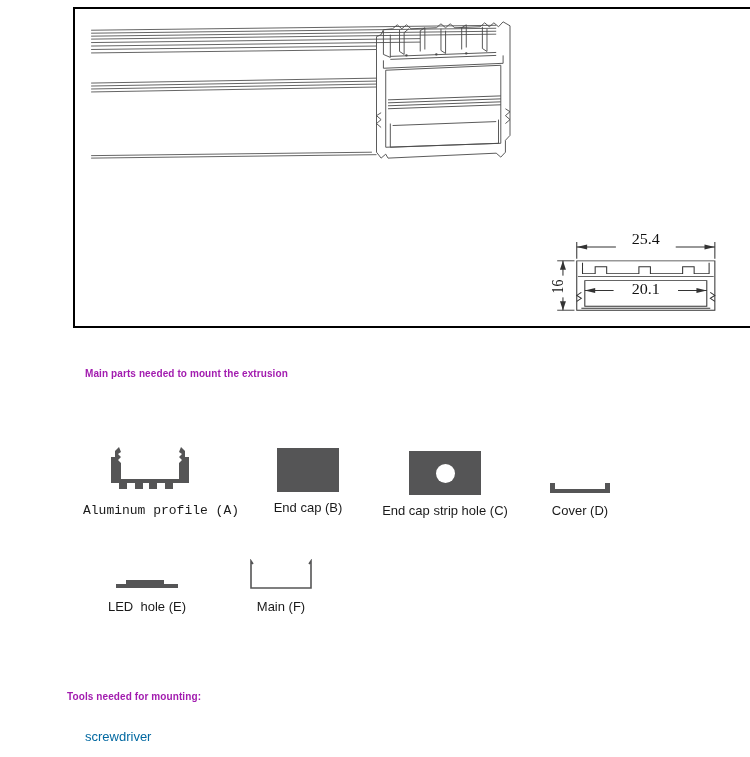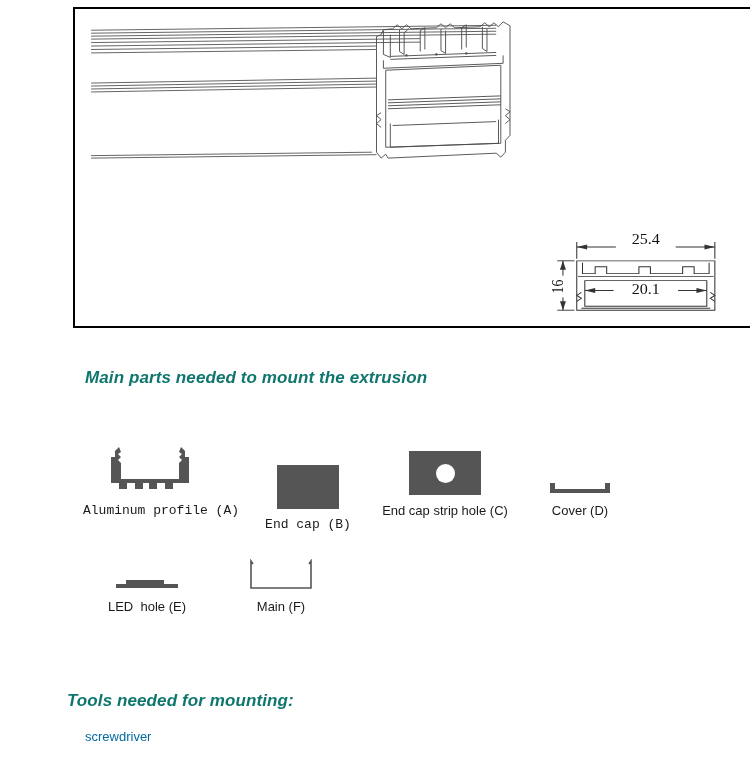--- a/index.html
+++ b/index.html
@@ -31,26 +31,25 @@
     left: 0;
     top: 0;
     width: 100%;
     height: 100%;
     display: block;
   }
 
   
   .section-heading {
     position: absolute;
-    font-size: 17px;
+    font-size: 10px;
     font-weight: bold;
-    color: #0f766e;
+    color: #a21caf;
     letter-spacing: 0.1px;
     white-space: nowrap;
-    font-style: italic;
   }
   #main-parts-heading { left: 85px; top: 368px; }
   #tools-heading      { left: 67px; top: 691px; }
 
   #tools-list-item {
     position: absolute;
     left: 85px;
     top: 729px;
     font-size: 13px;
     color: #0369a1;
@@ -71,21 +70,21 @@
   .part-label {
     font-size: 13px;
     color: #1a1a1a;
     white-space: pre;
     margin-top: 8px;
     line-height: 15px;
   }
 
   
   #part-a { left: 83px;  top: 437px; width: 134px; font-family: Liberation Mono, monospace; }
-  #part-b { left: 245px; top: 451px; width: 126px; font-family: Liberation Mono, monospace; }
+  #part-b { left: 245px; top: 434px; width: 126px; }
   #part-c { left: 372px; top: 437px; width: 146px; }
   #part-d { left: 525px; top: 437px; width: 110px; text-align: center; }
   
   #part-e { left: 83px;  top: 565px; width: 128px; }
   #part-f { left: 222px; top: 565px; width: 118px; }
 
   .solid-cap {
     background: #555556;
   }
   .cap-hole {

